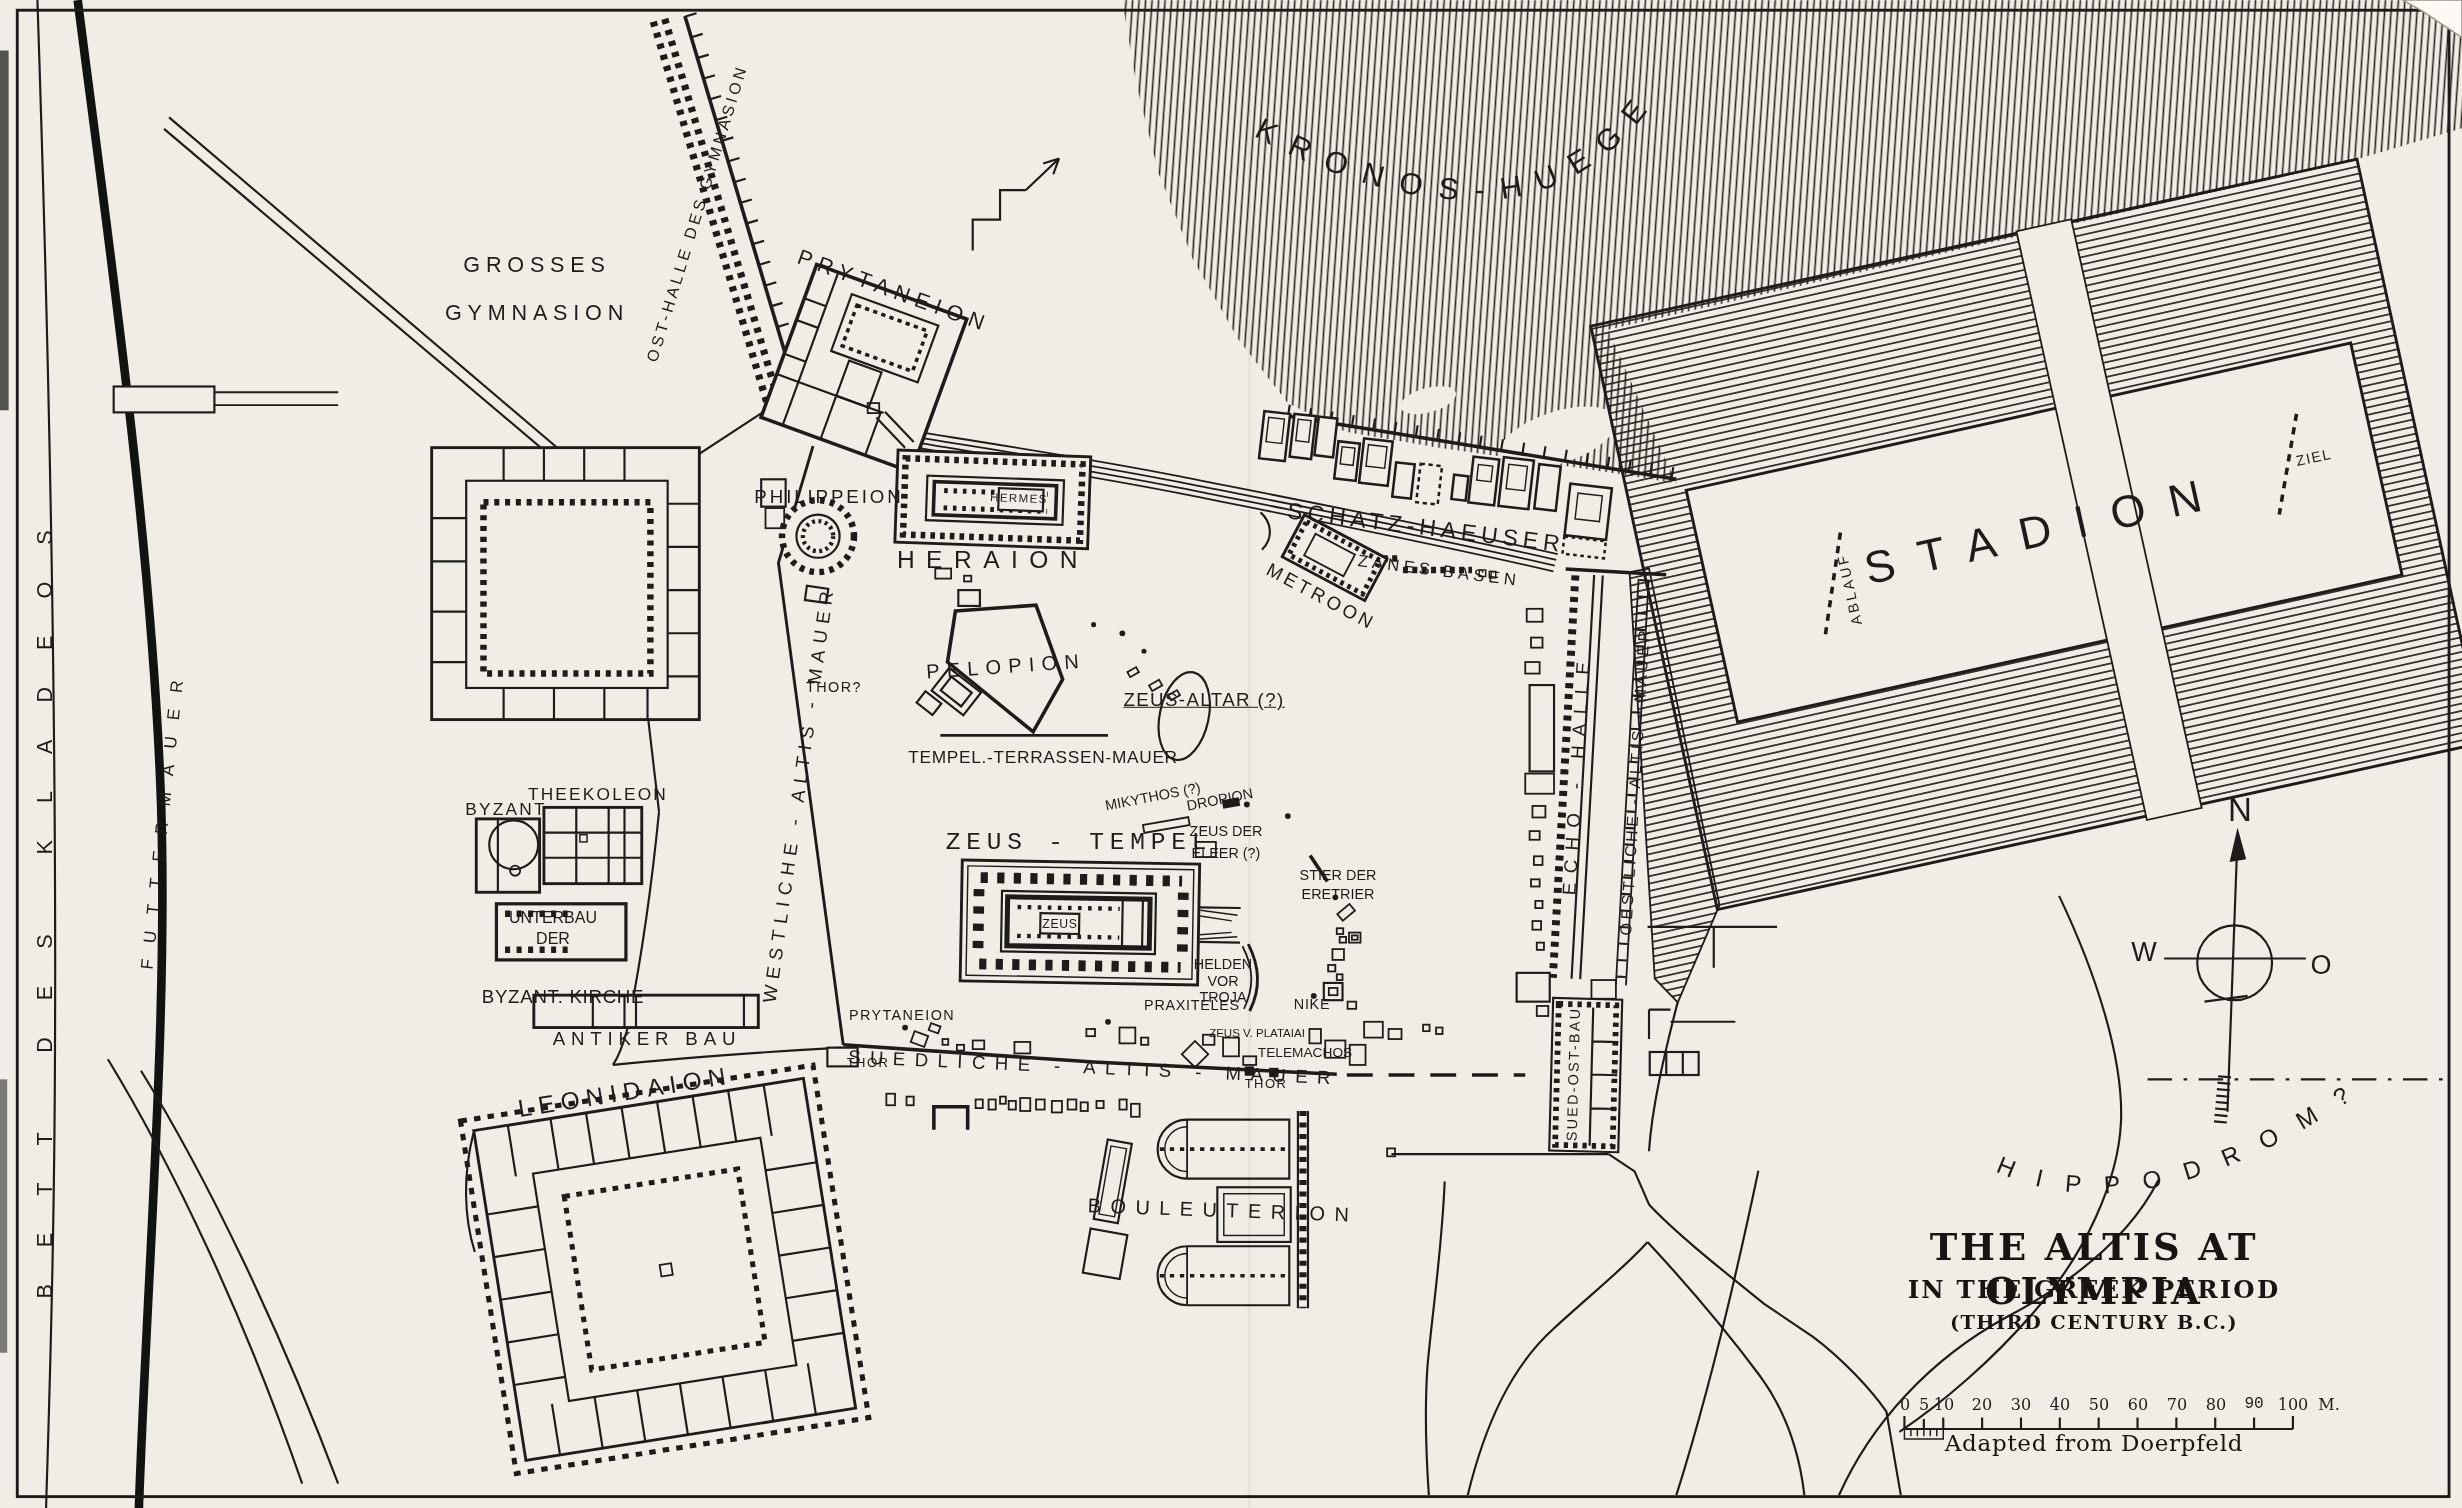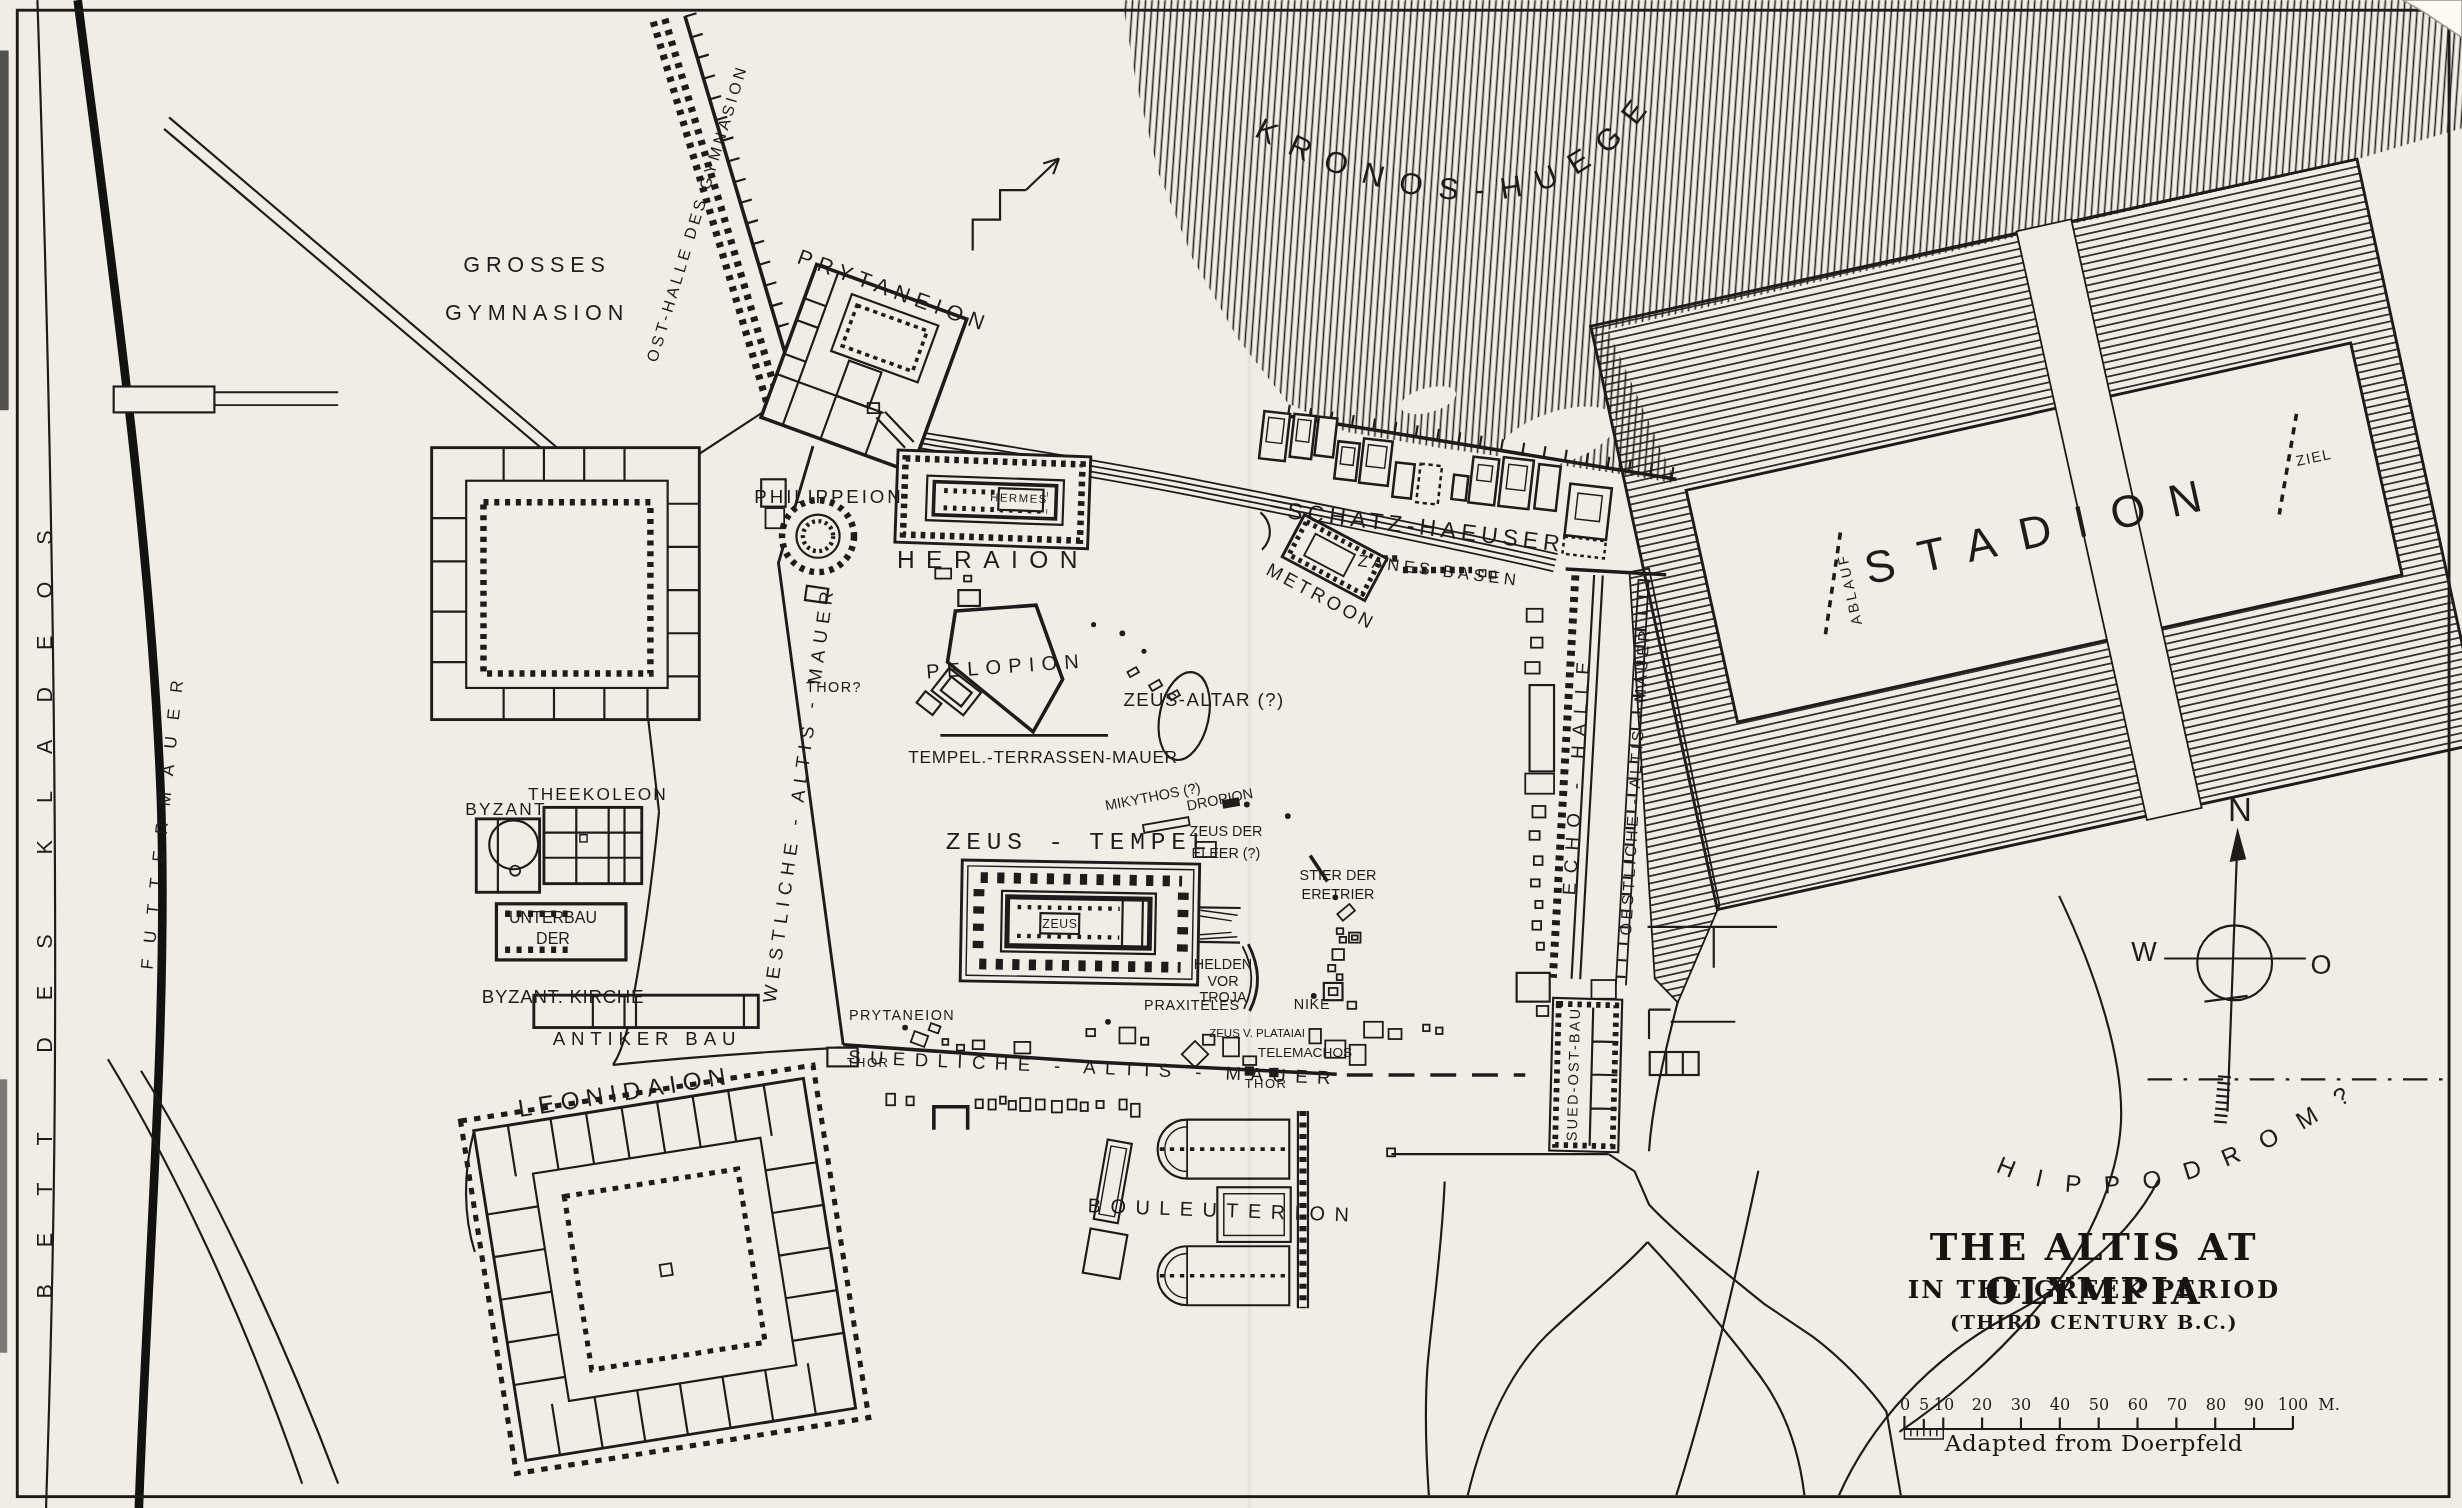--- a/index.html
+++ b/index.html
@@ -435,21 +435,21 @@
 GYMNASION</div>
       <div class="lbl" style="left: 697px; top: 213px; font-size: 16px; letter-spacing: 3.6px; line-height: 1.2; transform: translate(-50%, -50%) rotate(-73deg);">OST-HALLE DES GYMNASION</div>
       <div class="lbl" style="left: 894px; top: 291px; font-size: 21.6px; letter-spacing: 6.5px; line-height: 1.2; transform: translate(-50%, -50%) rotate(20deg);">PRYTANEION</div>
       <div class="lbl" style="left: 829px; top: 497px; font-size: 18.7px; letter-spacing: 2.9px; line-height: 1.2; transform: translate(-50%, -50%) rotate(0deg);">PHILIPPEION</div>
       <div class="lbl" style="left: 993px; top: 560px; font-size: 24.5px; letter-spacing: 11.5px; line-height: 1.2; transform: translate(-50%, -50%) rotate(0deg);">HERAION</div>
       <div class="lbl" style="left: 1019px; top: 499px; font-size: 11.5px; letter-spacing: 1.4px; line-height: 1.2; transform: translate(-50%, -50%) rotate(2deg);">HERMES</div>
       <div class="lbl" style="left: 1426px; top: 528px; font-size: 23px; letter-spacing: 5px; line-height: 1.2; transform: translate(-50%, -50%) rotate(7deg);">SCHATZ-HAEUSER</div>
       <div class="lbl" style="left: 1439px; top: 571px; font-size: 16.6px; letter-spacing: 4.3px; line-height: 1.2; transform: translate(-50%, -50%) rotate(7deg);">ZANES BASEN</div>
       <div class="lbl" style="left: 1321px; top: 597px; font-size: 18.7px; letter-spacing: 3.6px; line-height: 1.2; transform: translate(-50%, -50%) rotate(28deg);">METROON</div>
       <div class="lbl" style="left: 1006px; top: 666px; font-size: 20px; letter-spacing: 7.2px; line-height: 1.2; transform: translate(-50%, -50%) rotate(-4deg);">PELOPION</div>
-      <div class="lbl" style="left: 1204px; top: 700px; font-size: 18.7px; letter-spacing: 1.4px; line-height: 1.2; transform: translate(-50%, -50%) rotate(0deg);">ZEUS-ALTAR (?)</div>
+      <div class="lbl" style="left: 1204px; top: 700px; font-size: 18.7px; letter-spacing: 1.4px; line-height: 1.2; transform: translate(-50%, -50%) rotate(0deg); text-decoration: underline;">ZEUS-ALTAR (?)</div>
       <div class="lbl" style="left: 1043px; top: 757px; font-size: 17.3px; letter-spacing: 0.7px; line-height: 1.2; transform: translate(-50%, -50%) rotate(0deg);">TEMPEL.-TERRASSEN-MAUER</div>
       <div class="lbl" style="left: 1079px; top: 843px; font-size: 24.5px; letter-spacing: 5.8px; line-height: 1.2; transform: translate(-50%, -50%) rotate(0deg); font-family: Liberation Mono, monospace;">ZEUS - TEMPEL</div>
       <div class="lbl" style="left: 1060px; top: 924px; font-size: 12.2px; letter-spacing: 0.7px; line-height: 1.2; transform: translate(-50%, -50%) rotate(0deg);">ZEUS</div>
       <div class="lbl" style="left: 1153px; top: 797px; font-size: 14.4px; letter-spacing: 0px; line-height: 1.2; transform: translate(-50%, -50%) rotate(-11deg);">MIKYTHOS (?)</div>
       <div class="lbl" style="left: 1220px; top: 800px; font-size: 14.4px; letter-spacing: 0px; line-height: 1.2; transform: translate(-50%, -50%) rotate(-11deg);">DROPION</div>
       <div class="lbl" style="left: 1226px; top: 843px; font-size: 14.4px; letter-spacing: 0px; line-height: 1.5; transform: translate(-50%, -50%) rotate(0deg);">ZEUS DER
 ELEER (?)</div>
       <div class="lbl" style="left: 1338px; top: 885px; font-size: 14.4px; letter-spacing: 0px; line-height: 1.3; transform: translate(-50%, -50%) rotate(0deg);">STIER DER
 ERETRIER</div>
       <div class="lbl" style="left: 1223px; top: 981px; font-size: 14.4px; letter-spacing: 0px; line-height: 1.15; transform: translate(-50%, -50%) rotate(0deg);">HELDEN
@@ -485,21 +485,21 @@
       <div class="lbl serif" style="left: 1905px; top: 1405px; font-size: 16px; letter-spacing: 0px; line-height: 1.2; transform: translate(-50%, -50%) rotate(0deg);">0</div>
       <div class="lbl serif" style="left: 1924px; top: 1405px; font-size: 16px; letter-spacing: 0px; line-height: 1.2; transform: translate(-50%, -50%) rotate(0deg);">5</div>
       <div class="lbl serif" style="left: 1944px; top: 1405px; font-size: 16px; letter-spacing: 0px; line-height: 1.2; transform: translate(-50%, -50%) rotate(0deg);">10</div>
       <div class="lbl serif" style="left: 1982px; top: 1405px; font-size: 16px; letter-spacing: 0px; line-height: 1.2; transform: translate(-50%, -50%) rotate(0deg);">20</div>
       <div class="lbl serif" style="left: 2021px; top: 1405px; font-size: 16px; letter-spacing: 0px; line-height: 1.2; transform: translate(-50%, -50%) rotate(0deg);">30</div>
       <div class="lbl serif" style="left: 2060px; top: 1405px; font-size: 16px; letter-spacing: 0px; line-height: 1.2; transform: translate(-50%, -50%) rotate(0deg);">40</div>
       <div class="lbl serif" style="left: 2099px; top: 1405px; font-size: 16px; letter-spacing: 0px; line-height: 1.2; transform: translate(-50%, -50%) rotate(0deg);">50</div>
       <div class="lbl serif" style="left: 2138px; top: 1405px; font-size: 16px; letter-spacing: 0px; line-height: 1.2; transform: translate(-50%, -50%) rotate(0deg);">60</div>
       <div class="lbl serif" style="left: 2177px; top: 1405px; font-size: 16px; letter-spacing: 0px; line-height: 1.2; transform: translate(-50%, -50%) rotate(0deg);">70</div>
       <div class="lbl serif" style="left: 2216px; top: 1405px; font-size: 16px; letter-spacing: 0px; line-height: 1.2; transform: translate(-50%, -50%) rotate(0deg);">80</div>
-      <div class="lbl serif" style="left: 2254px; top: 1405px; font-size: 16px; letter-spacing: 0px; line-height: 1.2; transform: translate(-50%, -50%) rotate(0deg);">90</div>
+      <div class="lbl serif" style="left: 2254px; top: 1405px; font-size: 16px; letter-spacing: 0px; line-height: 1.2; transform: translate(-50%, -50%) rotate(0deg); font-family: Liberation Mono, monospace;">90</div>
       <div class="lbl serif" style="left: 2293px; top: 1405px; font-size: 16px; letter-spacing: 0px; line-height: 1.2; transform: translate(-50%, -50%) rotate(0deg);">100</div>
       <div class="lbl serif" style="left: 2329px; top: 1405px; font-size: 16px; letter-spacing: 0px; line-height: 1.2; transform: translate(-50%, -50%) rotate(0deg);">M.</div>
     </div>
 
 <div class="titleblock" style="left:1871px;top:1225px;width:446px;font-size:37px;font-weight:bold;letter-spacing:2.9px;">THE ALTIS AT OLYMPIA</div>
 <div class="titleblock" style="left:1871px;top:1275px;width:446px;font-size:24.5px;font-weight:bold;letter-spacing:2.2px;">IN THE GREEK PERIOD</div>
 <div class="titleblock" style="left:1871px;top:1311px;width:446px;font-size:19.4px;font-weight:bold;letter-spacing:1.4px;">(THIRD CENTURY B.C.)</div>
 <div class="titleblock" style="left:1871px;top:1430px;width:446px;font-size:23px;letter-spacing:0.7px;">Adapted from Doerpfeld</div>
 
 </div>

